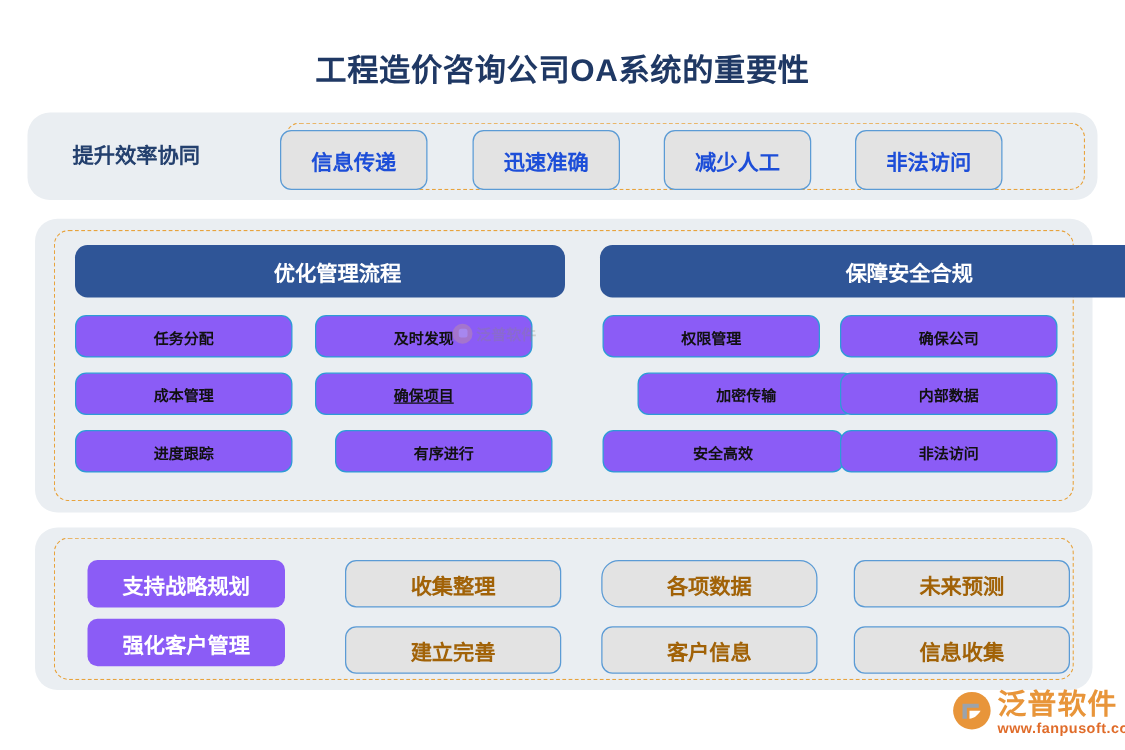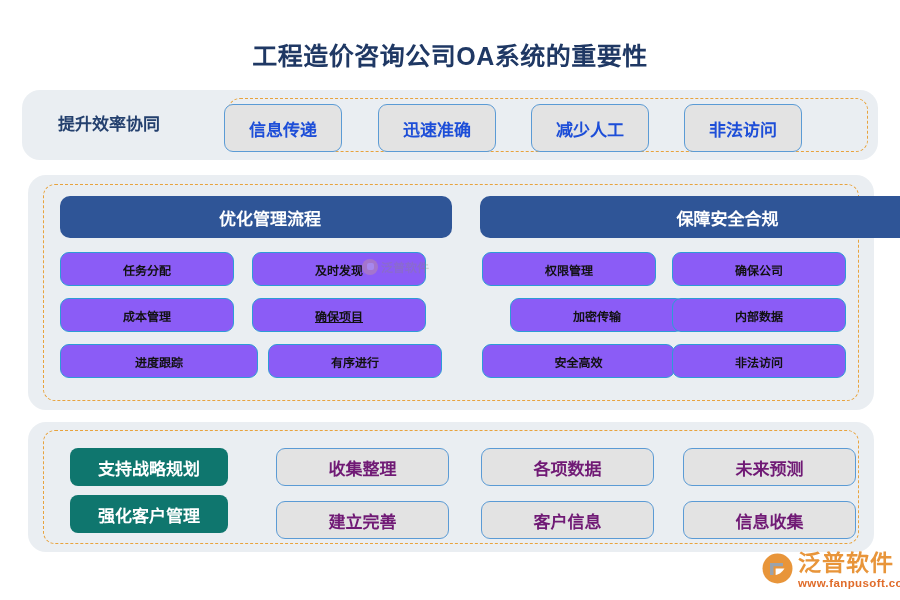--- a/index.html
+++ b/index.html
@@ -144,21 +144,21 @@
     font-weight: bold;
     color: #111111;
     box-sizing: border-box;
     white-space: nowrap;
   }
 
   
   .bbox {
     position: absolute;
     height: 38px;
-    background: #0f766e;
+    background: #8b5cf6;
     border-radius: 8px;
     display: flex;
     align-items: center;
     justify-content: center;
     font-size: 17px;
     font-weight: bold;
     color: #ffffff;
     white-space: nowrap;
   }
 
@@ -167,21 +167,21 @@
     position: absolute;
     height: 38px;
     background: #e3e3e3;
     border: 1.5px solid #5b9bd5;
     border-radius: 9px;
     display: flex;
     align-items: center;
     justify-content: center;
     font-size: 17px;
     font-weight: bold;
-    color: #701a75;
+    color: #a16207;
     box-sizing: border-box;
     white-space: nowrap;
   }
 
   
   .watermark {
     position: absolute;
     left: 362px;
     top: 258px;
     display: flex;
@@ -271,21 +271,21 @@
   <div class="panel panel-core">
     <div class="dashed-box dash-core"></div>
   </div>
 
   <div class="sec-header" style="left:60px; top:196px; width:364px;padding-left:28px;">优化管理流程</div>
 
   <div class="sec-header" style="left:480px; top:196px; width:399px;padding-left:48px;">保障安全合规</div>
 
   <div class="ybox" style="left:60px; top:252px; width:174px;">任务分配</div>
   <div class="ybox" style="left:60px; top:298px; width:174px;">成本管理</div>
-  <div class="ybox" style="left:60px; top:344px; width:198px;">进度跟踪</div>
+  <div class="ybox" style="left:60px; top:344px; width:174px;">进度跟踪</div>
 
   <div class="ybox" style="left:252px; top:252px; width:174px;">及时发现</div>
   <div class="ybox" style="left:252px; top:298px; width:174px;text-decoration:underline;">确保项目</div>
   <div class="ybox" style="left:252px; top:344px; width:174px;margin-left:16px;">有序进行</div>
 
   <div class="ybox" style="left:482px; top:252px; width:174px;">权限管理</div>
   <div class="ybox" style="left:482px; top:298px; width:174px;margin-left:28px;">加密传输</div>
   <div class="ybox" style="left:482px; top:344px; width:193px;">安全高效</div>
 
   <div class="ybox" style="left:672px; top:252px; width:174px;">确保公司</div>
@@ -298,21 +298,21 @@
   </div>
 
   <div class="panel panel-strategy">
     <div class="dashed-box dash-strategy"></div>
   </div>
 
   <div class="bbox" style="left:70px; top:448px; width:158px;">支持战略规划</div>
   <div class="bbox" style="left:70px; top:495px; width:158px;">强化客户管理</div>
 
   <div class="gbox" style="left:276px; top:448px; width:173px;">收集整理</div>
-  <div class="gbox" style="left:481px; top:448px; width:173px;">各项数据</div>
+  <div class="gbox" style="left:481px; top:448px; width:173px;border-radius:14px;">各项数据</div>
   <div class="gbox" style="left:683px; top:448px; width:173px;">未来预测</div>
 
   <div class="gbox" style="left:276px; top:501px; width:173px;">建立完善</div>
   <div class="gbox" style="left:481px; top:501px; width:173px;">客户信息</div>
   <div class="gbox" style="left:683px; top:501px; width:173px;">信息收集</div>
 
   <div class="brand">
     <span class="brand-mark">
       <svg width="31" height="31" viewBox="0 0 31 31" xmlns="http://www.w3.org/2000/svg">
         <circle cx="15.5" cy="15.5" r="15" fill="#e8953a"></circle>

